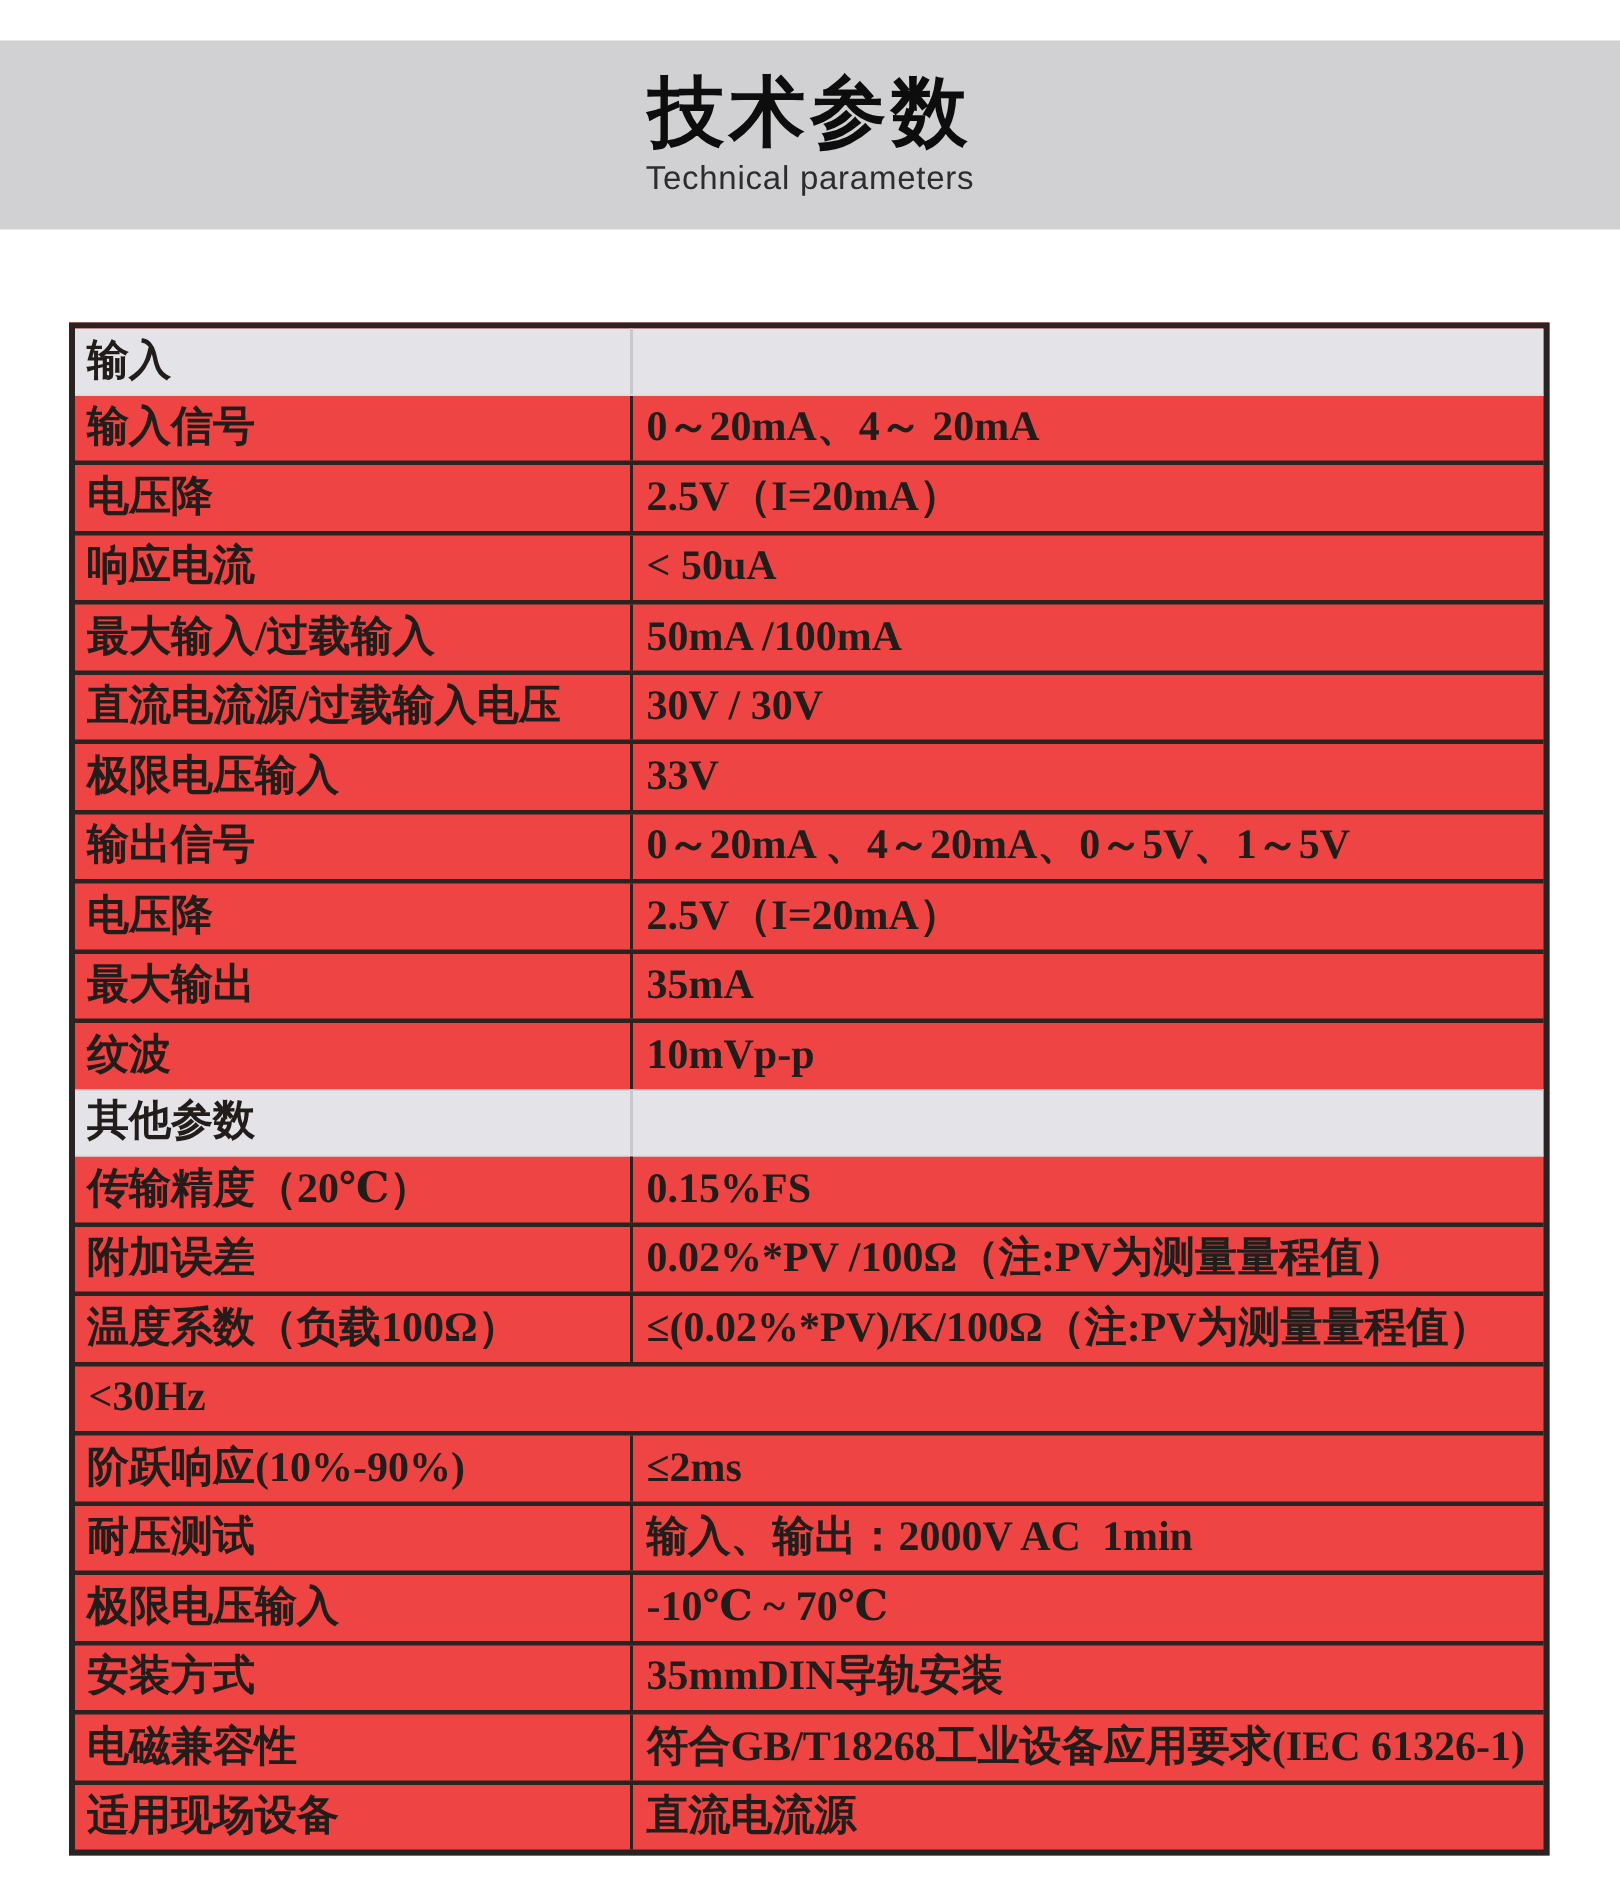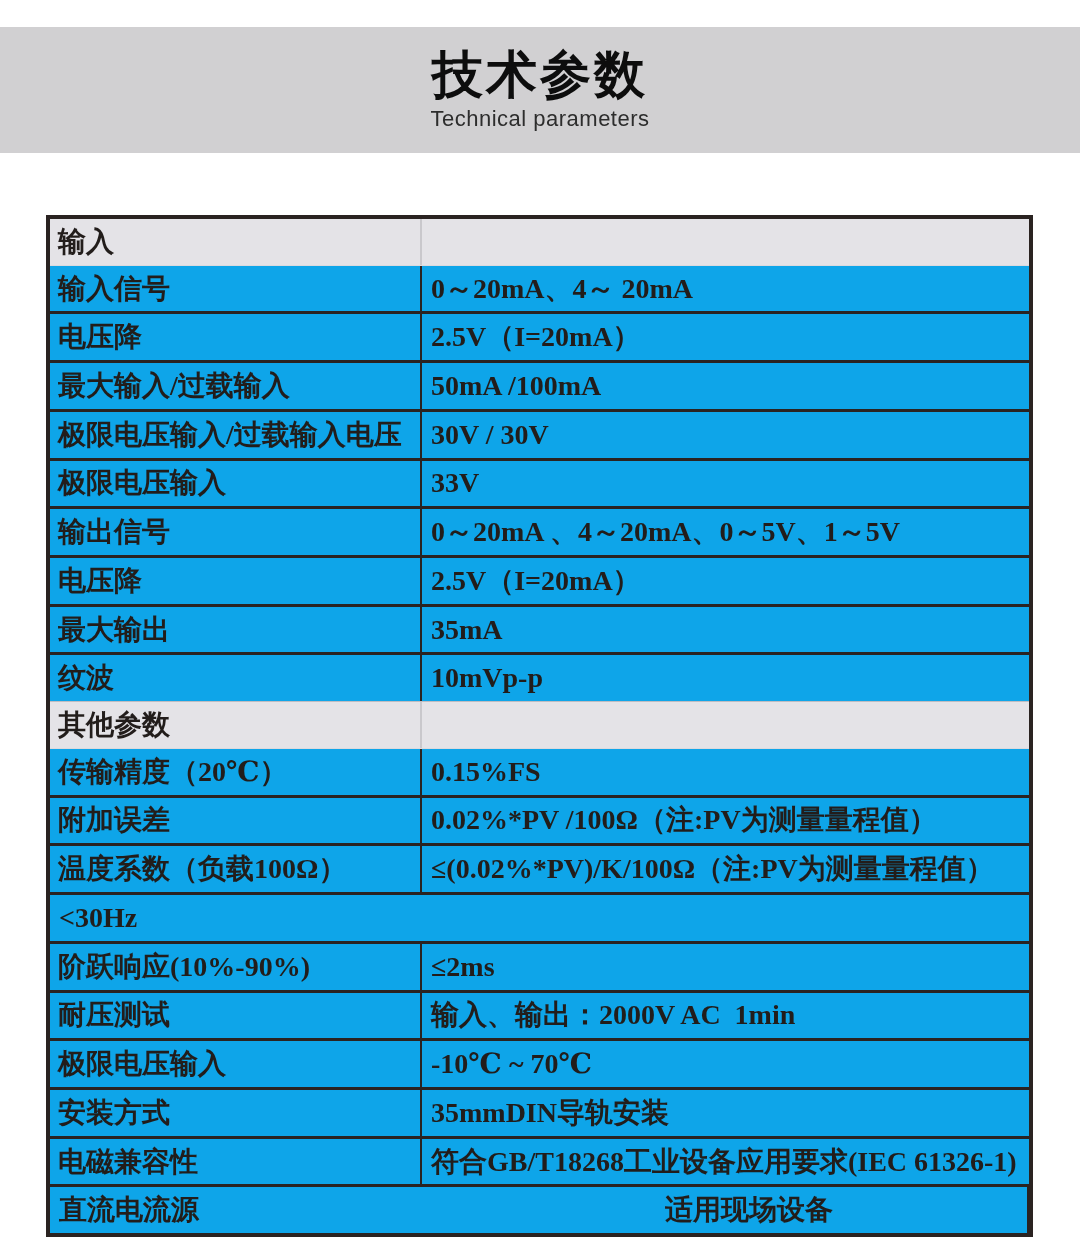--- a/index.html
+++ b/index.html
@@ -48,21 +48,21 @@
 
   
   .ptable {
     position: absolute;
     left: 46px;
     top: 215px;
     width: 987px;
     height: 1022px;
     box-sizing: border-box;
     border: 4px solid #2a2321;
-    background: #0ea5e9;
+    background: #ef4444;
     display: flex;
     flex-direction: column;
   }
   .row {
     flex: 1 1 0;
     display: flex;
     align-items: stretch;
     box-sizing: border-box;
     min-height: 0;
   }
@@ -111,25 +111,29 @@
     </div>
     <div class="row data">
       <div class="cell k">输入信号</div>
       <div class="cell v">0～20mA、4～ 20mA</div>
     </div>
     <div class="row data">
       <div class="cell k">电压降</div>
       <div class="cell v">2.5V（I=20mA）</div>
     </div>
     <div class="row data">
+      <div class="cell k">响应电流</div>
+      <div class="cell v">&lt; 50uA</div>
+    </div>
+    <div class="row data">
       <div class="cell k">最大输入/过载输入</div>
       <div class="cell v">50mA /100mA</div>
     </div>
     <div class="row data">
-      <div class="cell k">极限电压输入/过载输入电压</div>
+      <div class="cell k">直流电流源/过载输入电压</div>
       <div class="cell v">30V / 30V</div>
     </div>
     <div class="row data">
       <div class="cell k">极限电压输入</div>
       <div class="cell v">33V</div>
     </div>
     <div class="row data">
       <div class="cell k">输出信号</div>
       <div class="cell v">0～20mA 、4～20mA、0～5V、1～5V</div>
     </div>
@@ -178,16 +182,16 @@
     </div>
     <div class="row data">
       <div class="cell k">安装方式</div>
       <div class="cell v">35mmDIN导轨安装</div>
     </div>
     <div class="row data">
       <div class="cell k">电磁兼容性</div>
       <div class="cell v">符合GB/T18268工业设备应用要求(IEC 61326-1)</div>
     </div>
     <div class="row data">
+      <div class="cell k">适用现场设备</div>
       <div class="cell v">直流电流源</div>
-      <div class="cell k">适用现场设备</div>
     </div>
   </div>
 
 </body></html>

